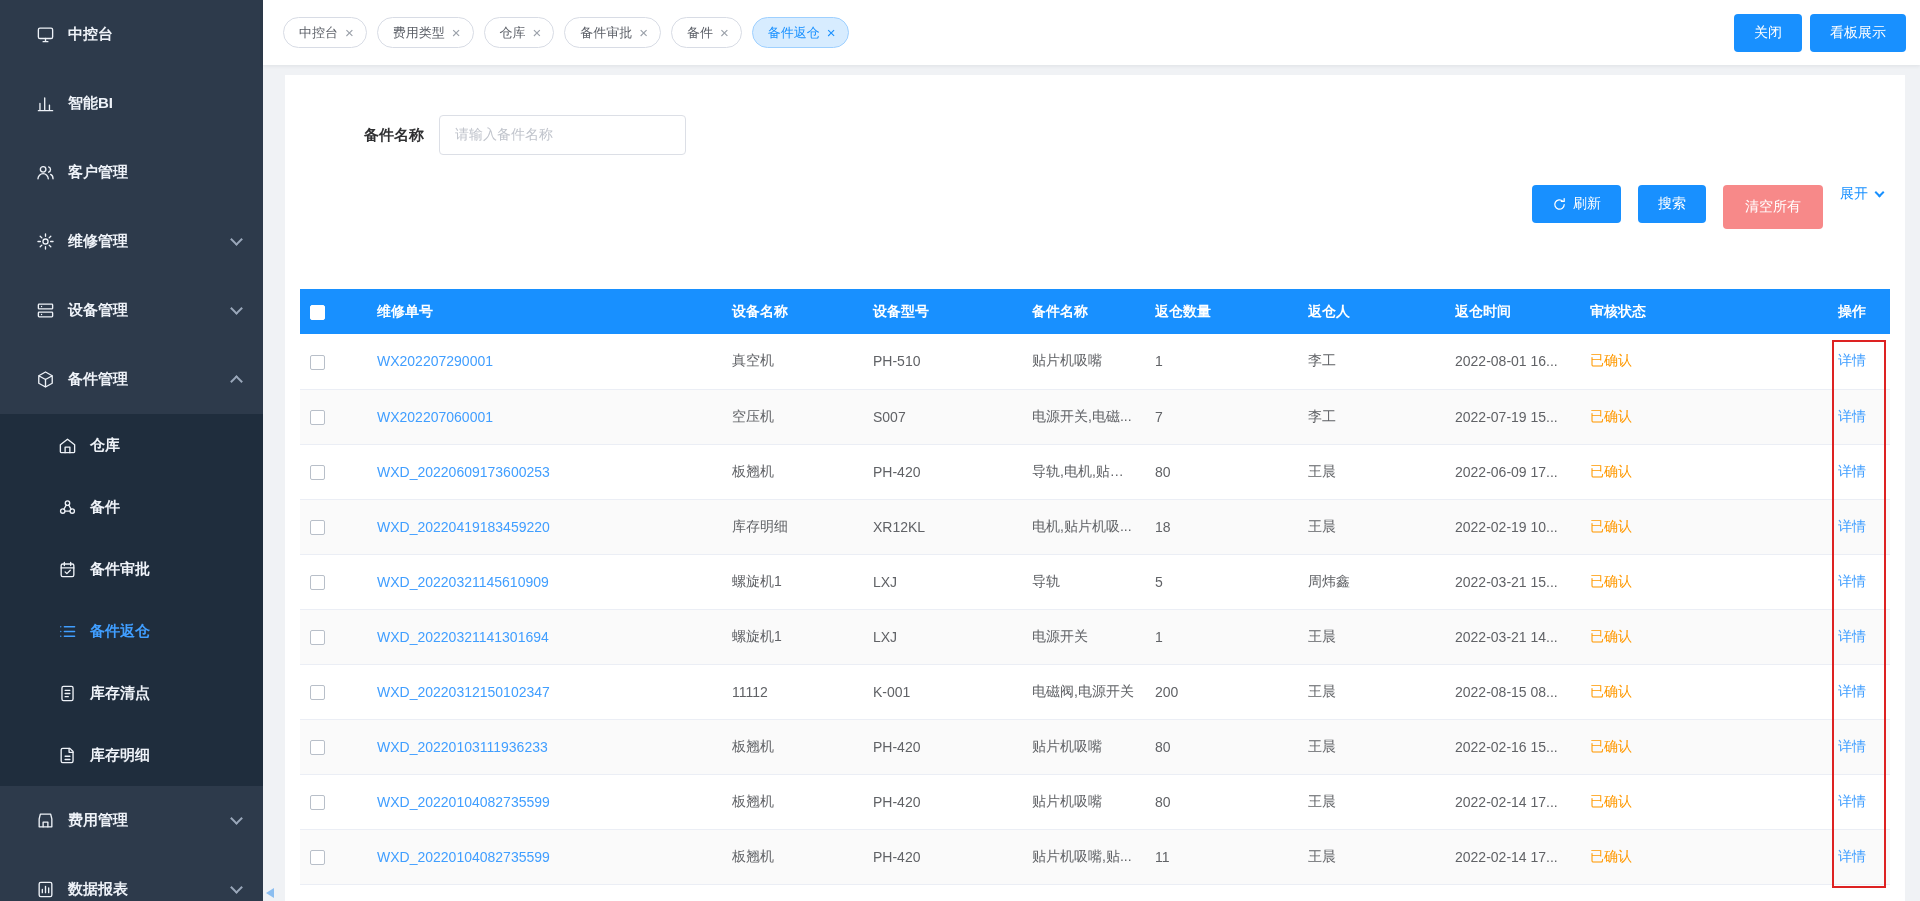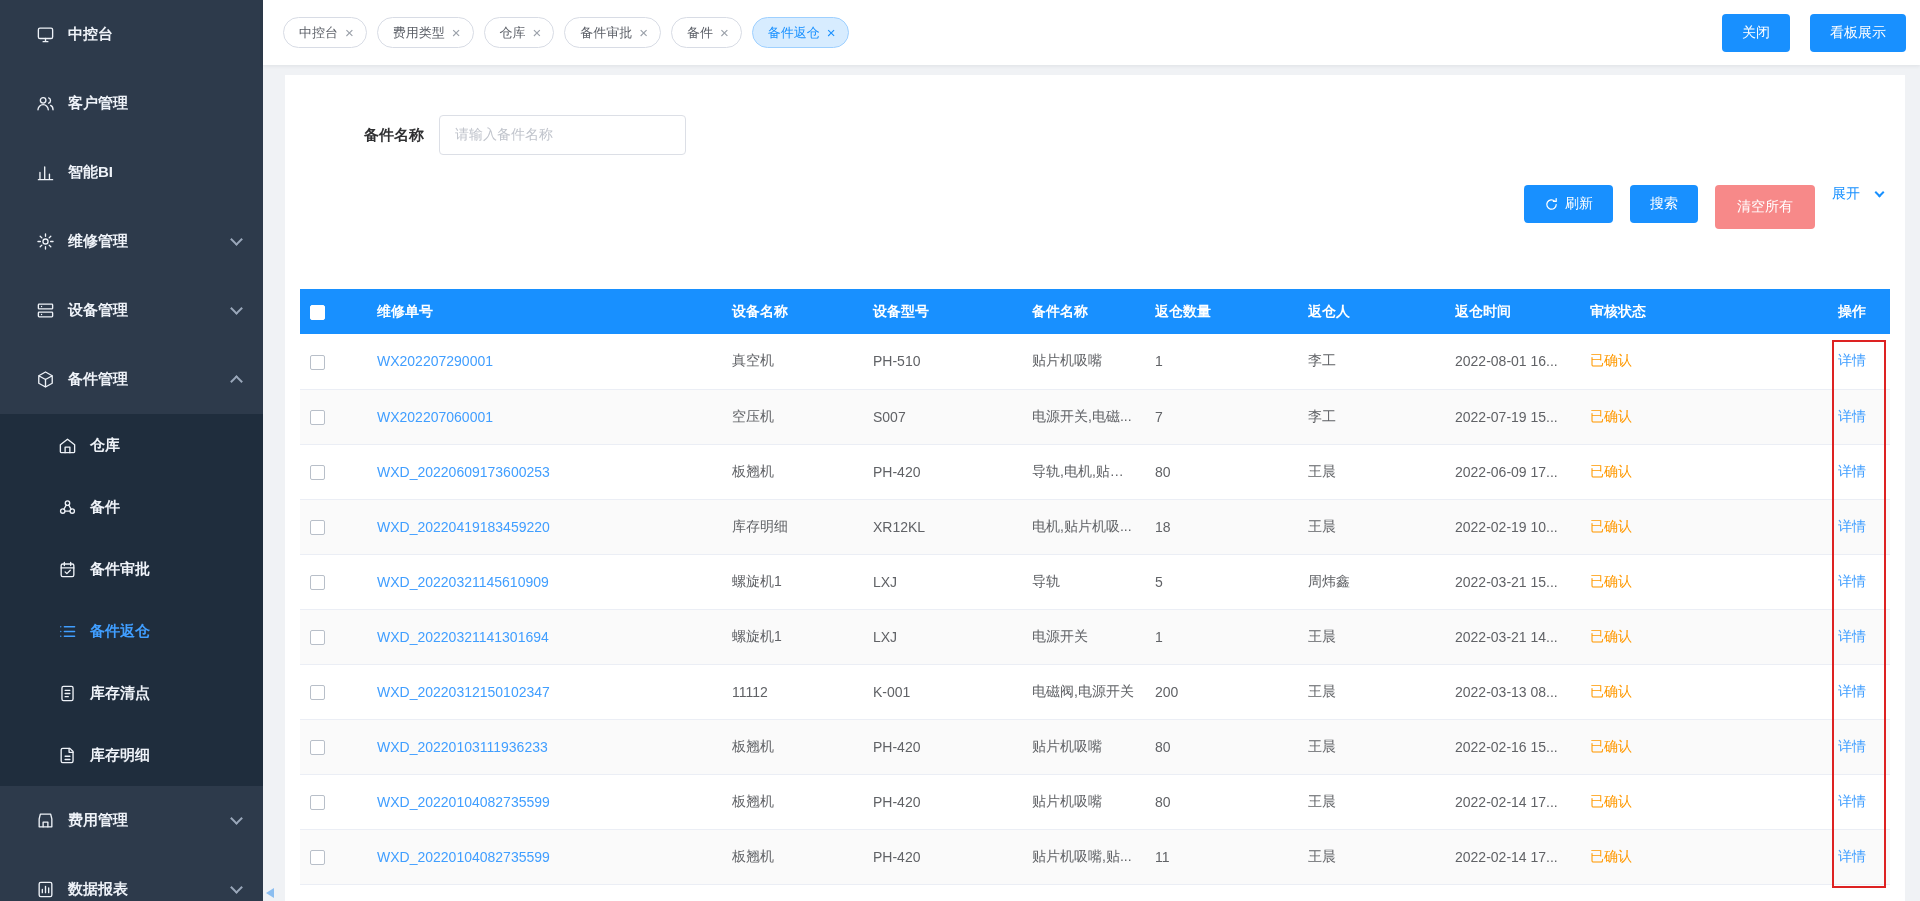--- a/index.html
+++ b/index.html
@@ -23,35 +23,35 @@
 .chev.up{transform:rotate(225deg);margin-top:4px}
 
 
 .main{flex:1;display:flex;flex-direction:column;min-width:0}
 .topbar{height:65px;background:#fff;display:flex;align-items:center;padding:0 14px 0 20px;box-shadow:0 1px 4px rgba(0,21,41,.08);position:relative;z-index:2}
 .tabs{display:flex;align-items:center;gap:10px;flex:1;min-width:0}
 .chip{display:inline-flex;align-items:center;gap:7px;height:31px;padding:0 12px 0 15px;border:1px solid #d8dce5;border-radius:16px;background:#fff;font-size:13px;color:#5a5e66;cursor:pointer;flex-shrink:0}
 .chip.active{background:#d7ecff;border-color:#9ed0ff;color:var(--primary)}
 .chip-close{font-size:15px;line-height:1;color:#9aa0a9}
 .chip.active .chip-close{color:var(--primary)}
-.topbar-actions{display:flex;gap:20px;flex-shrink:0}
+.topbar-actions{display:flex;gap:8px;flex-shrink:0}
 .btn{border:none;border-radius:4px;font-size:14px;font-family:inherit;cursor:pointer;display:inline-flex;align-items:center;justify-content:center;gap:6px}
 .btn-blue{background:var(--primary);color:#fff;height:38px;padding:0 20px}
 .btn-red{background:var(--danger-light);color:#fff;height:44px;padding:0 22px}
 
 
 .content{flex:1;position:relative;padding:10px 15px 0 22px;overflow:hidden}
 .panel{background:#fff;height:100%;padding-top:40px}
 .search-row{display:flex;align-items:center;height:40px;padding-left:79px}
 .search-label{font-size:15px;font-weight:bold;color:#303133;margin-right:15px}
 .search-input{width:247px;height:40px;border:1px solid #dcdfe6;border-radius:4px;padding:0 15px;font-size:14px;color:#606266;font-family:Liberation Mono, monospace;outline:none;background:#fff}
 .search-input::placeholder{color:#c0c4cc}
 .actions-row{display:flex;align-items:flex-start;justify-content:flex-end;gap:17px;margin-top:30px;padding-right:22px}
 .ri{width:15px;height:15px;fill:none;stroke:#fff;stroke-width:2;stroke-linecap:round;stroke-linejoin:round}
-.expand-link{display:inline-flex;align-items:center;gap:16px;color:var(--primary);font-size:14px;cursor:pointer}
+.expand-link{display:inline-flex;align-items:center;gap:8px;color:var(--primary);font-size:14px;cursor:pointer}
 .expand-link .chev{border-color:var(--primary);width:7px;height:7px;transform:rotate(45deg);margin-bottom:3px}
 
 
 .table-wrap{margin:60px 15px 0 15px;position:relative}
 table{width:100%;border-collapse:collapse;table-layout:fixed;font-size:14px;color:#606266}
 thead th{background:var(--table-header-bg);color:#fff;height:45px;text-align:left;font-size:14px;font-weight:bold;padding:0 10px;white-space:nowrap;overflow:hidden}
 tbody td{height:55px;padding:0 10px;border-bottom:1px solid #ebeef5;white-space:nowrap;overflow:hidden;text-overflow:ellipsis}
 tbody tr{background:#fff}
 tbody tr.stripe{background:#fafafa}
 .cb{display:inline-block;width:15px;height:15px;border:1px solid #b8bfc9;border-radius:2px;background:#fff;vertical-align:middle;cursor:pointer}
@@ -128,29 +128,29 @@
   <aside class="sidebar">
     <nav id="sidebar-menu">
         <div class="menu-item">
           <svg class="mi-icon" viewBox="0 0 24 24">
             <use href="#sym-console"></use>
           </svg>
           <span class="mi-label">中控台</span>
         </div>
         <div class="menu-item">
           <svg class="mi-icon" viewBox="0 0 24 24">
+            <use href="#sym-bi"></use>
+          </svg>
+          <span class="mi-label">智能BI</span>
+        </div>
+        <div class="menu-item">
+          <svg class="mi-icon" viewBox="0 0 24 24">
             <use href="#sym-customers"></use>
           </svg>
           <span class="mi-label">客户管理</span>
-        </div>
-        <div class="menu-item">
-          <svg class="mi-icon" viewBox="0 0 24 24">
-            <use href="#sym-bi"></use>
-          </svg>
-          <span class="mi-label">智能BI</span>
         </div>
         <div class="menu-item">
           <svg class="mi-icon" viewBox="0 0 24 24">
             <use href="#sym-repair"></use>
           </svg>
           <span class="mi-label">维修管理</span>
           <i class="chev down"></i>
         </div>
         <div class="menu-item">
           <svg class="mi-icon" viewBox="0 0 24 24">
@@ -379,21 +379,21 @@
                   <td><a class="link">详情</a></td>
                 </tr>
                 <tr>
                   <td><span class="cb"></span></td>
                   <td><a class="link">WXD_20220312150102347</a></td>
                   <td><span>11112</span></td>
                   <td><span>K-001</span></td>
                   <td><span>电磁阀,电源开关</span></td>
                   <td><span>200</span></td>
                   <td><span>王晨</span></td>
-                  <td><span>2022-03-13 08...</span></td>
+                  <td><span>2022-08-15 08...</span></td>
                   <td><span class="status">已确认</span></td>
                   <td><a class="link">详情</a></td>
                 </tr>
                 <tr class="stripe">
                   <td><span class="cb"></span></td>
                   <td><a class="link">WXD_20220103111936233</a></td>
                   <td><span>板翘机</span></td>
                   <td><span>PH-420</span></td>
                   <td><span>贴片机吸嘴</span></td>
                   <td><span>80</span></td>

